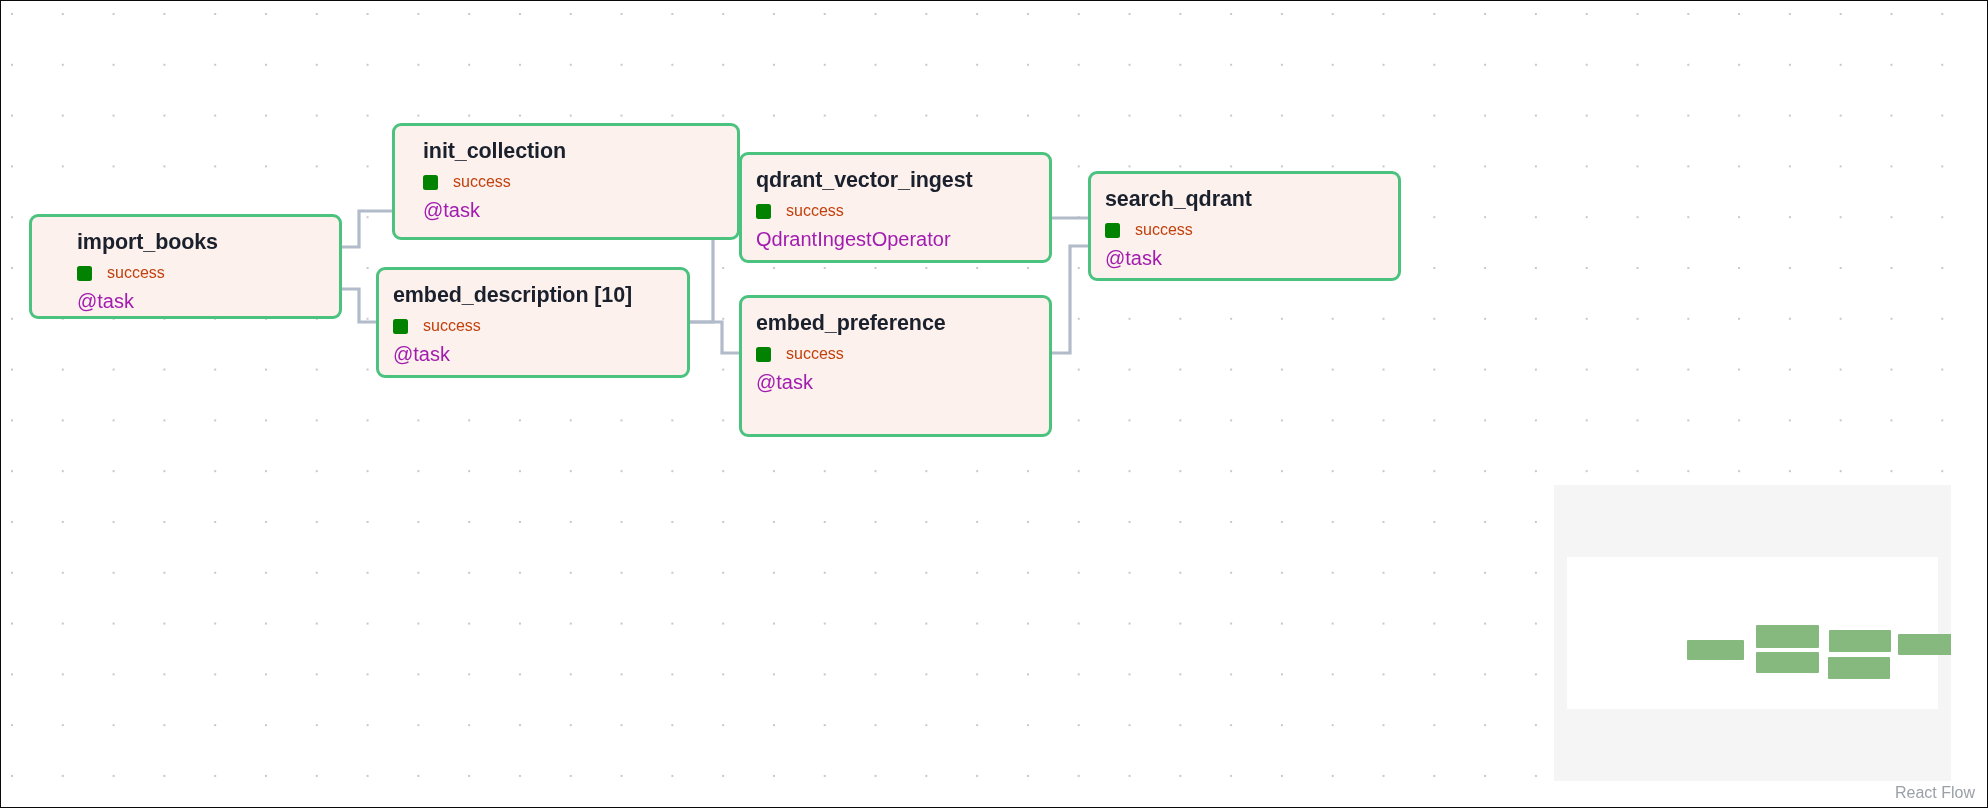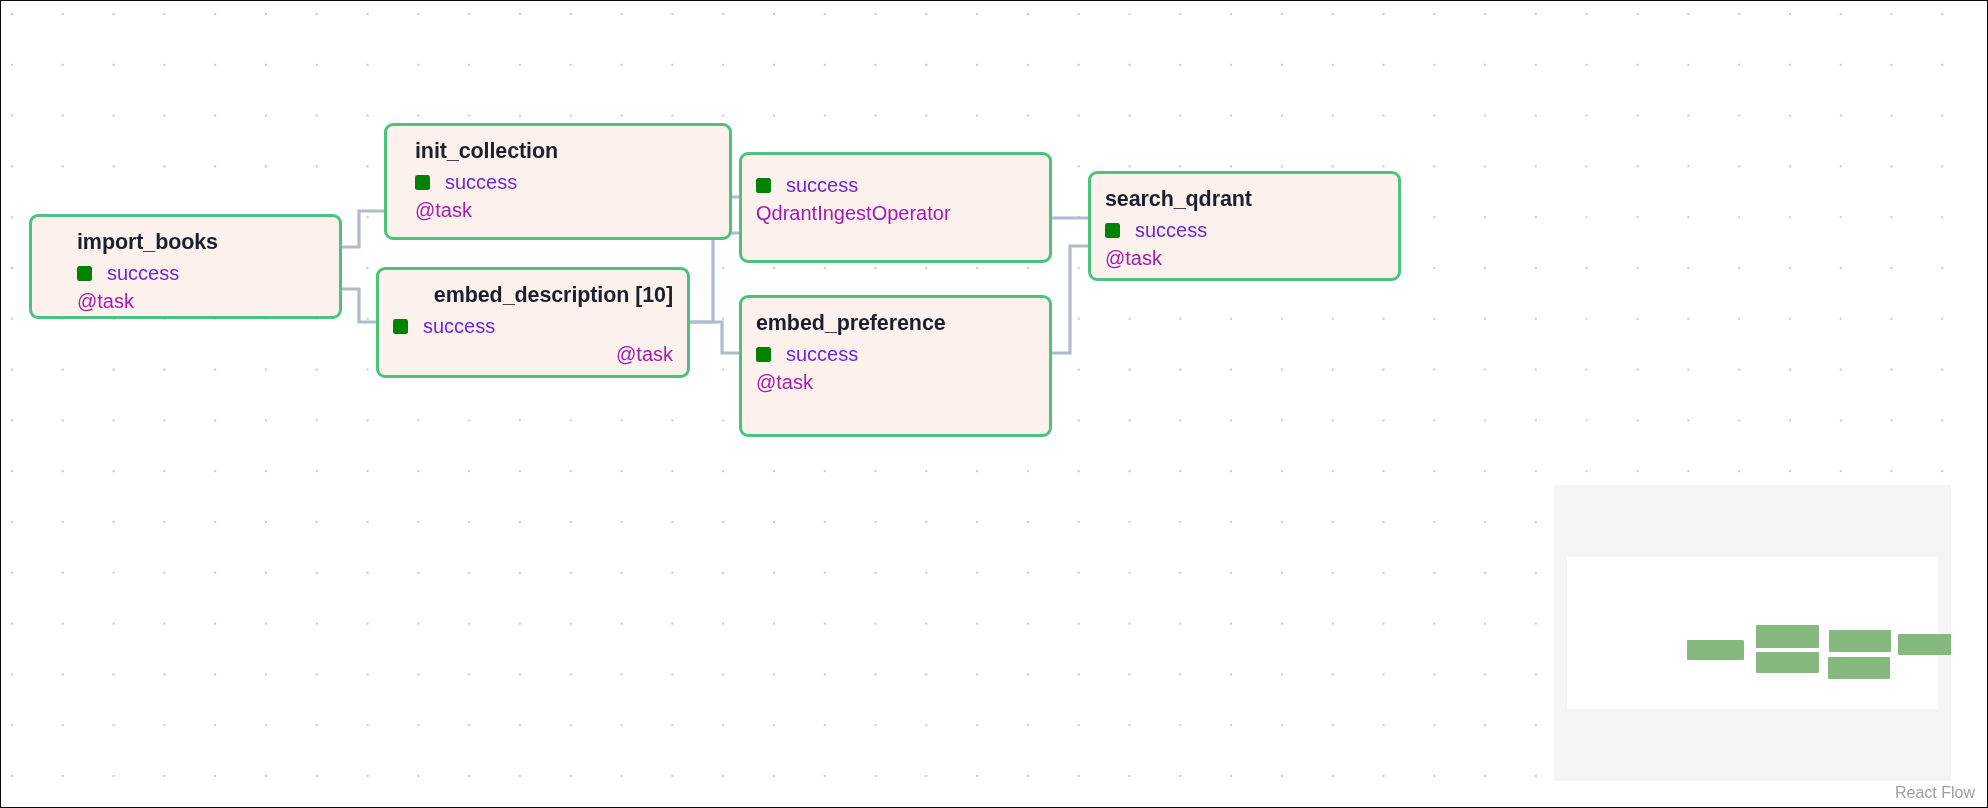--- a/index.html
+++ b/index.html
@@ -41,22 +41,22 @@
     margin-top:7px;
     height:22px;
   }
   .status-square{
     width:15px;height:15px;
     background:#018201;
     border-radius:2.5px;
     flex:none;
   }
   .status-text{
-    font-size:20px;
-    color:#6d28d9;
+    font-size:16px;
+    color:#c2410c;
     margin-left:15px;
     line-height:22px;
   }
   .node-sub{
     font-size:20px;
     color:#a21caf;
     margin-top:6px;
     line-height:23px;
     white-space:nowrap;
   }
@@ -108,37 +108,38 @@
 
   <div id="node-layer">
       <div class="node" style="left: 28px; top: 213px; width: 313px; height: 105px; border-color: rgb(76, 194, 127); background: rgb(253, 241, 238); padding-left: 45px;">
         <div class="node-title">import_books</div>
         <div class="node-status">
           <span class="status-square" style="background: rgb(1, 130, 1);"></span>
           <span class="status-text">success</span>
         </div>
         <div class="node-sub">@task</div>
       </div>
-      <div class="node" style="left: 383px; top: 122px; width: 348px; height: 117px; border-color: rgb(76, 194, 127); background: rgb(253, 241, 238); padding-left: 28px;">
+      <div class="node" style="left: 391px; top: 122px; width: 348px; height: 117px; border-color: rgb(76, 194, 127); background: rgb(253, 241, 238); padding-left: 28px;">
         <div class="node-title">init_collection</div>
         <div class="node-status">
           <span class="status-square" style="background: rgb(1, 130, 1);"></span>
           <span class="status-text">success</span>
         </div>
         <div class="node-sub">@task</div>
       </div>
-      <div class="node" style="left: 375px; top: 266px; width: 314px; height: 111px; border-color: rgb(76, 194, 127); background: rgb(253, 241, 238); text-align: right;">
+      <div class="node" style="left: 375px; top: 266px; width: 314px; height: 111px; border-color: rgb(76, 194, 127); background: rgb(253, 241, 238);">
         <div class="node-title">embed_description [10]</div>
         <div class="node-status">
           <span class="status-square" style="background: rgb(1, 130, 1);"></span>
           <span class="status-text">success</span>
         </div>
         <div class="node-sub">@task</div>
       </div>
       <div class="node" style="left: 738px; top: 151px; width: 313px; height: 111px; border-color: rgb(76, 194, 127); background: rgb(253, 241, 238);">
+        <div class="node-title">qdrant_vector_ingest</div>
         <div class="node-status">
           <span class="status-square" style="background: rgb(1, 130, 1);"></span>
           <span class="status-text">success</span>
         </div>
         <div class="node-sub">QdrantIngestOperator</div>
       </div>
       <div class="node" style="left: 738px; top: 294px; width: 313px; height: 142px; border-color: rgb(76, 194, 127); background: rgb(253, 241, 238);">
         <div class="node-title">embed_preference</div>
         <div class="node-status">
           <span class="status-square" style="background: rgb(1, 130, 1);"></span>

